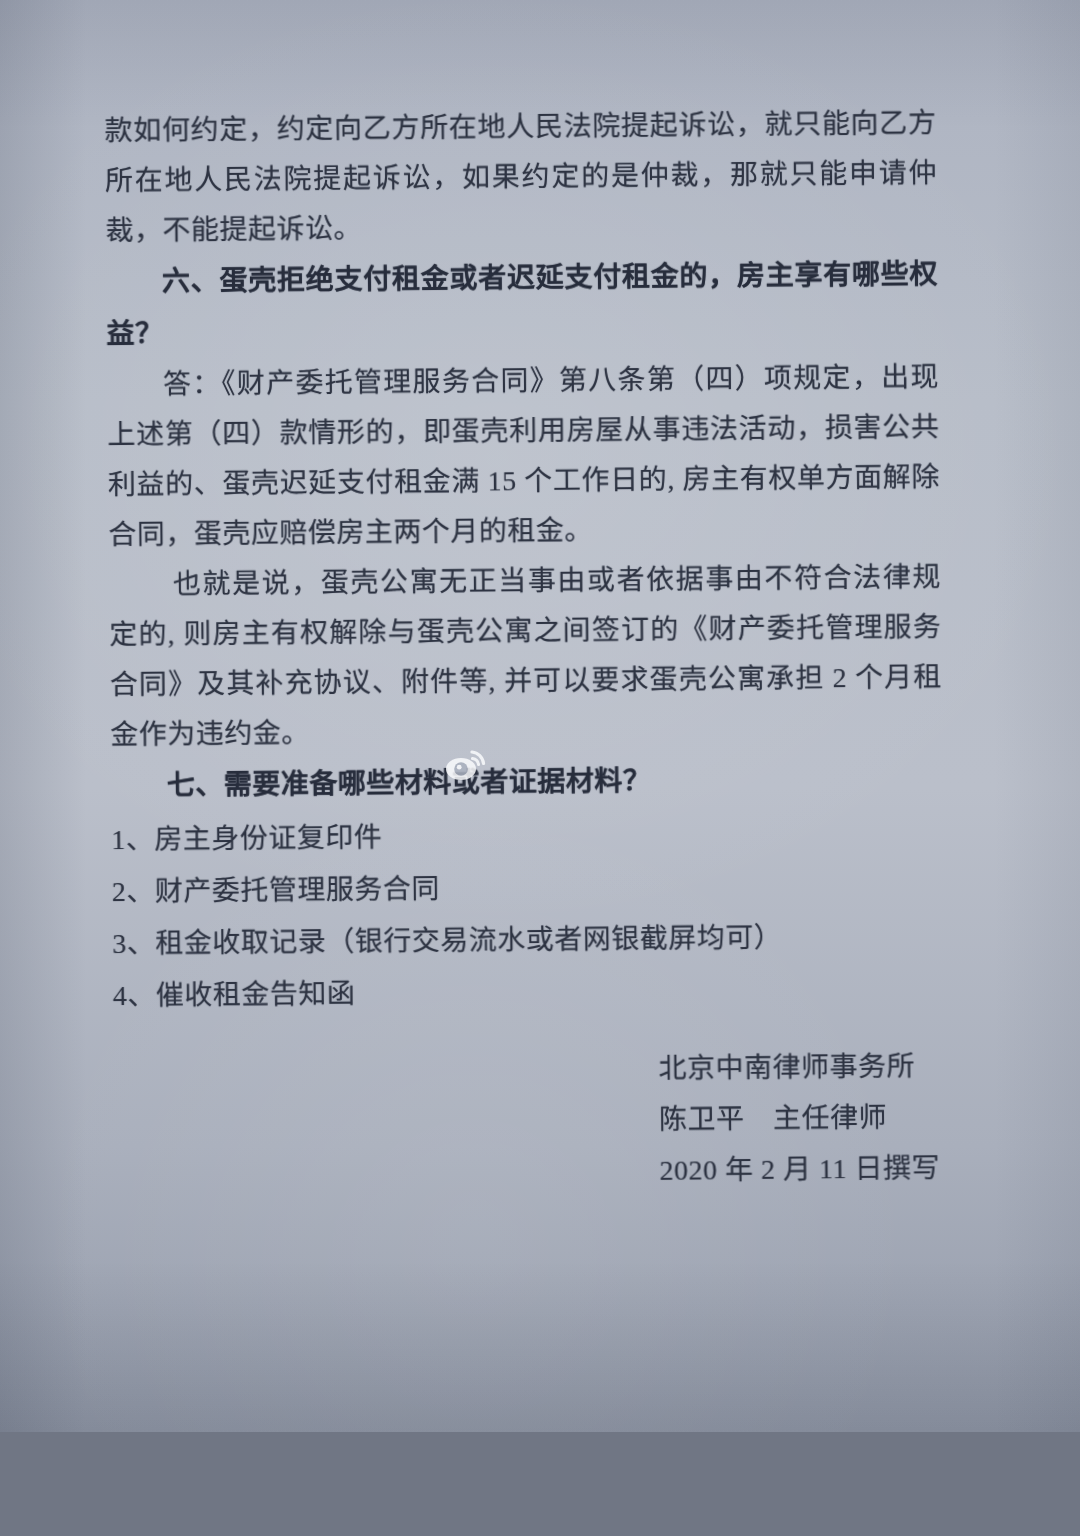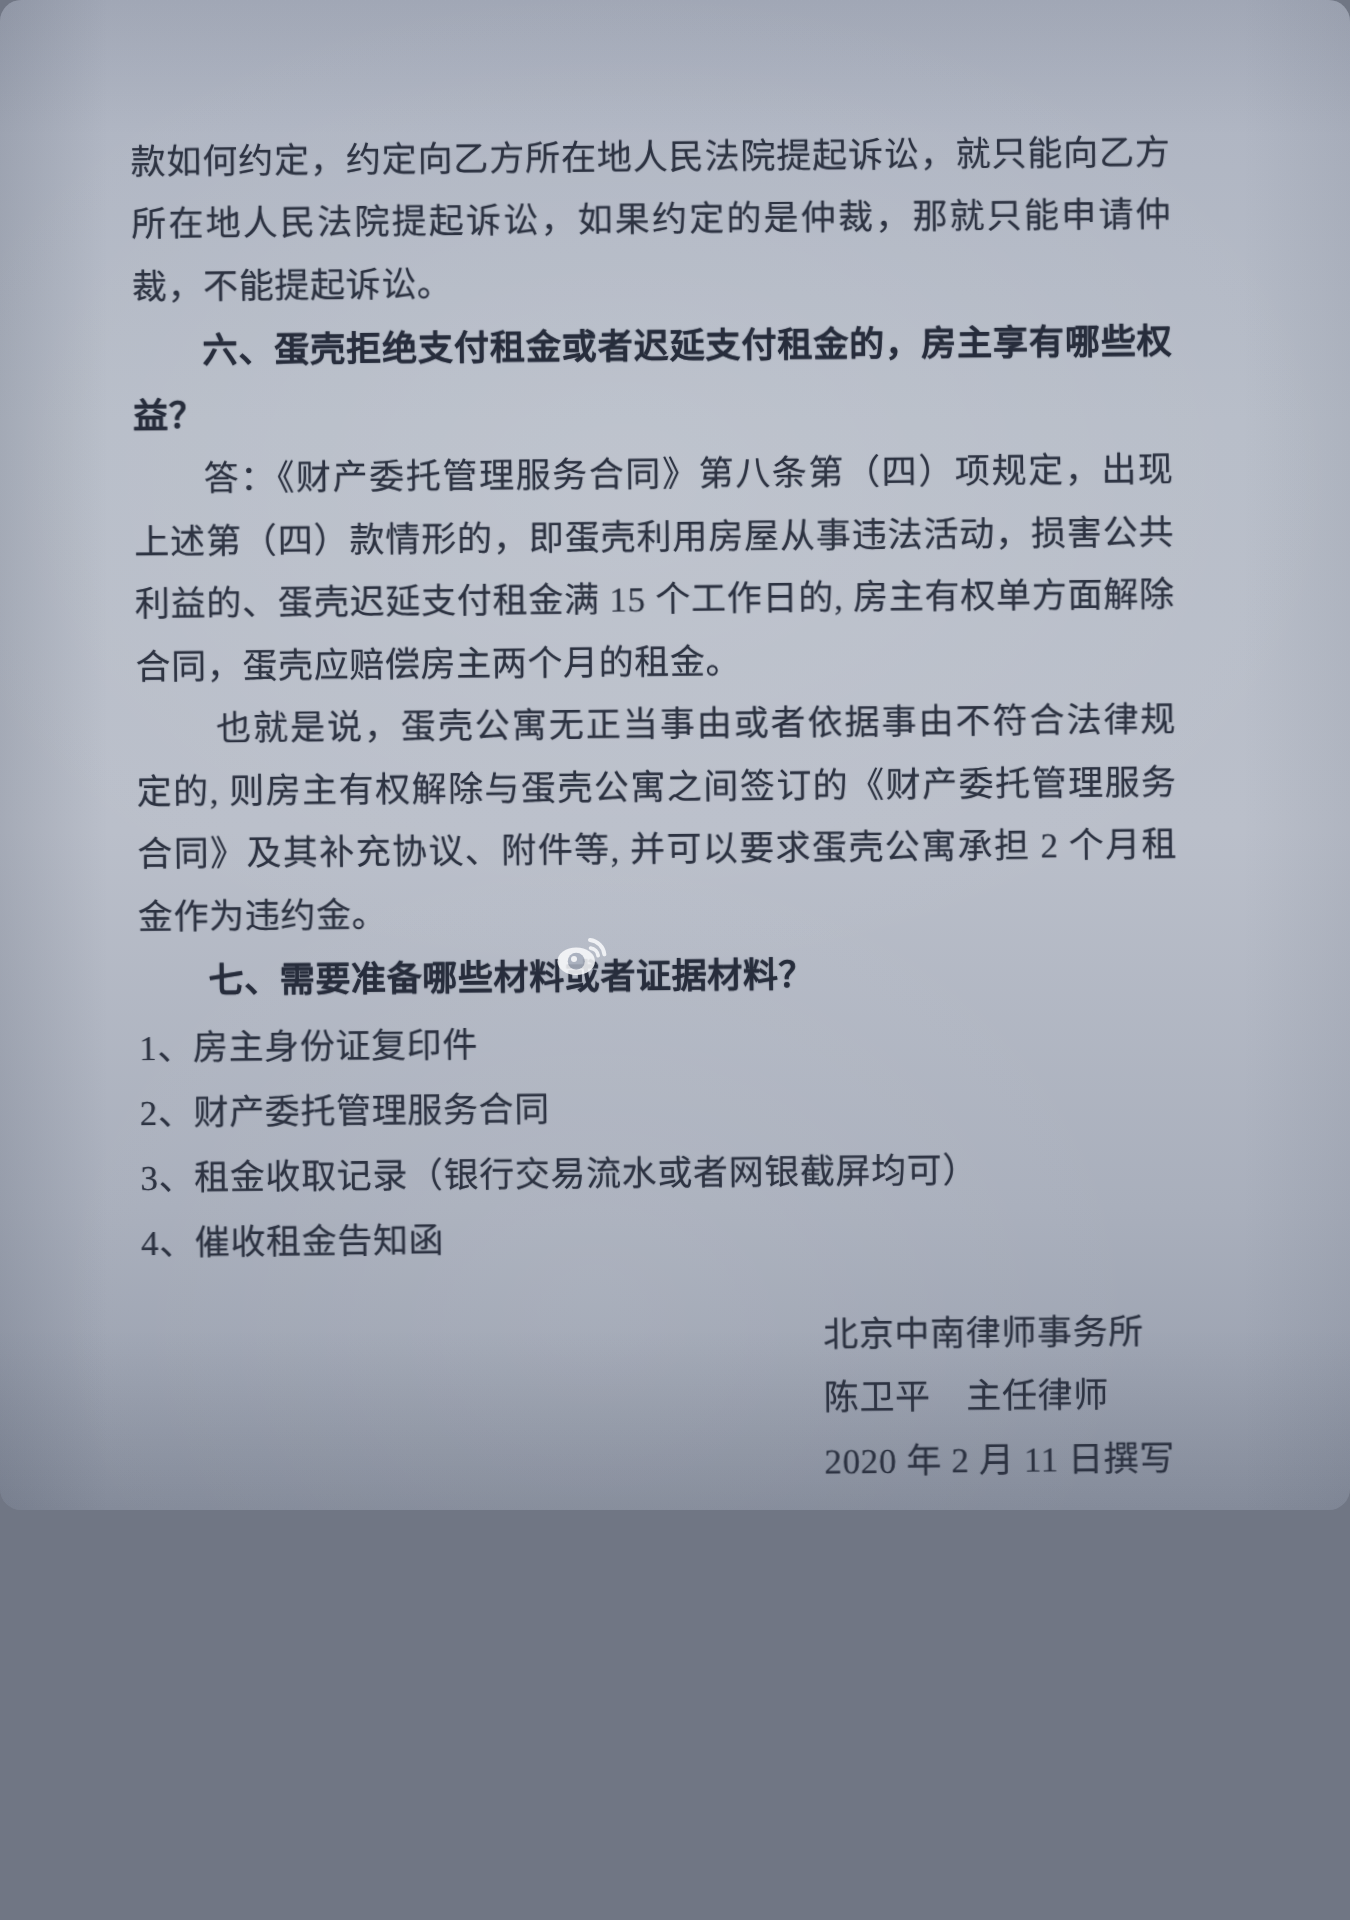--- a/index.html
+++ b/index.html
@@ -1,28 +1,27 @@
 <!DOCTYPE html>
 <html lang="zh-CN"><head>
 <meta charset="utf-8">
 <style>
   html, body { margin: 0; padding: 0; background: #707684; }
   * { box-sizing: border-box; }
 
   .page {
     position: relative;
     width: 1080px;
-    height: 1208px;
+    height: 1432px;
     margin: 0 auto;
     overflow: hidden;
     background:
       radial-gradient(90% 55% at 46% 32%, rgba(255,255,255,0.10) 0%, rgba(255,255,255,0) 62%),
       linear-gradient(to bottom, #adb3c1 0%, #b7bdc8 28%, #babfca 55%, #a9afbc 80%, #939aa9 100%);
     font-family: "Liberation Serif", "DejaVu Serif", serif;
-    border-radius: 17px;
   }
 
   .vignette {
     position: absolute; inset: 0; pointer-events: none;
     background:
       linear-gradient(to right, rgba(54,62,80,0.16) 0%, rgba(54,62,80,0) 8%, rgba(0,0,0,0) 92%, rgba(54,62,80,0.08) 100%),
       linear-gradient(to bottom, rgba(54,62,80,0.10) 0%, rgba(0,0,0,0) 9%, rgba(0,0,0,0) 88%, rgba(40,47,62,0.14) 100%),
       radial-gradient(60% 45% at 44% 86%, rgba(255,255,255,0.07) 0%, rgba(255,255,255,0) 70%);
   }
 

